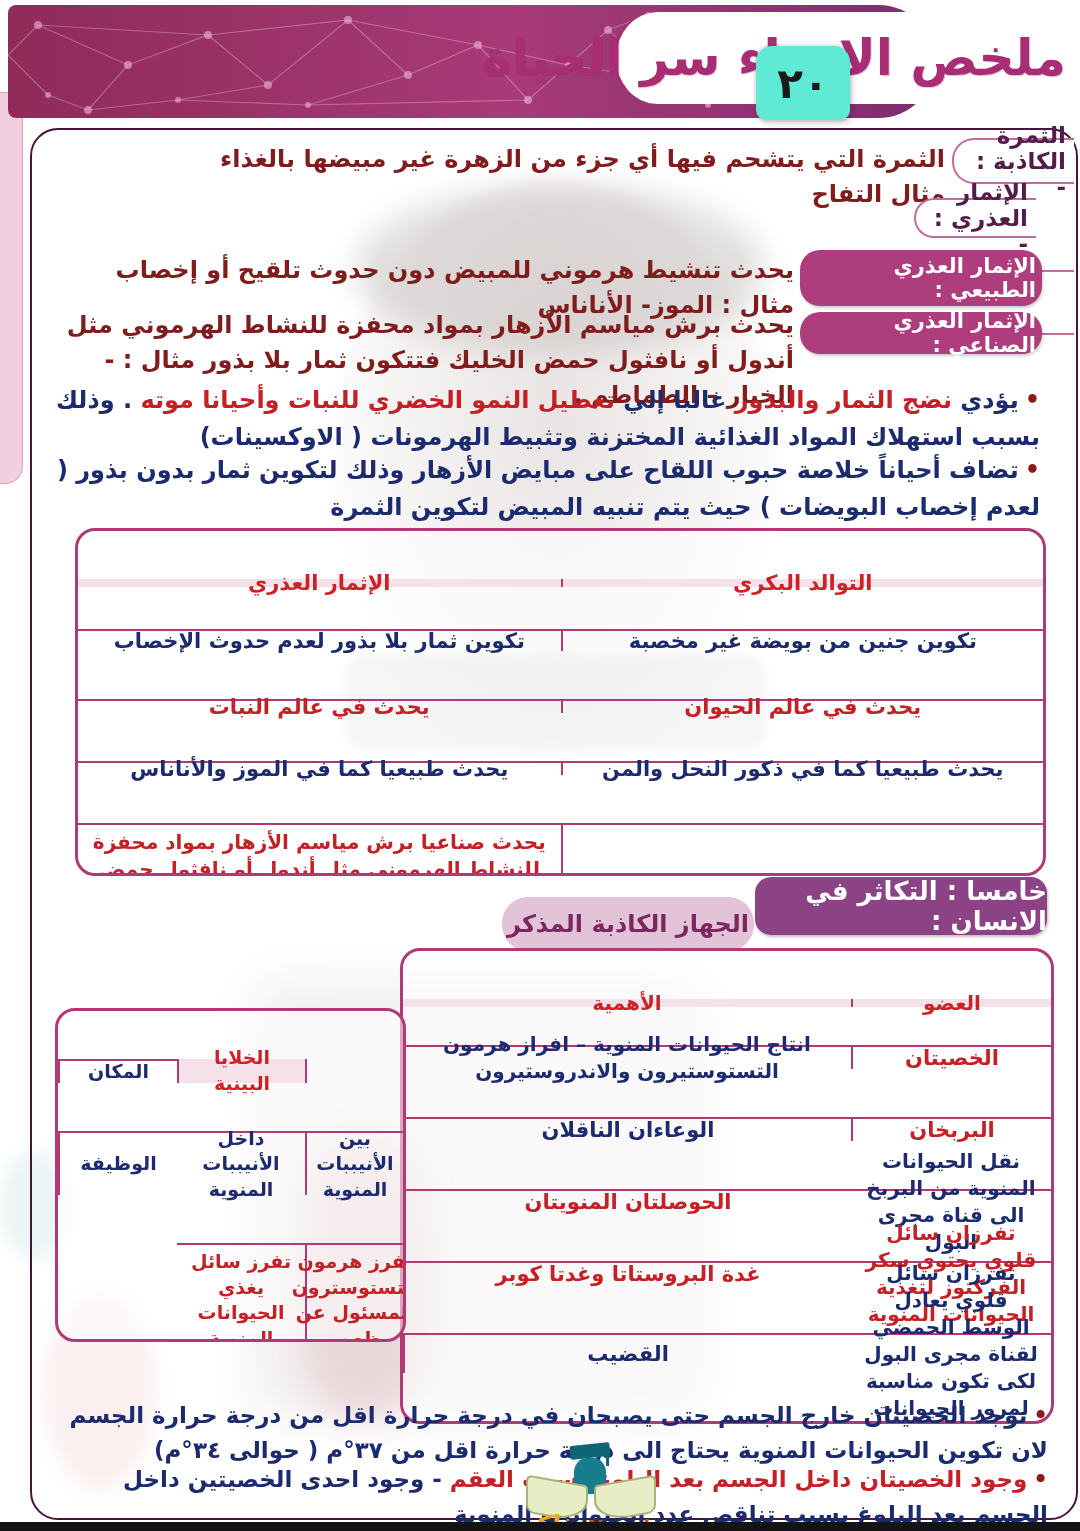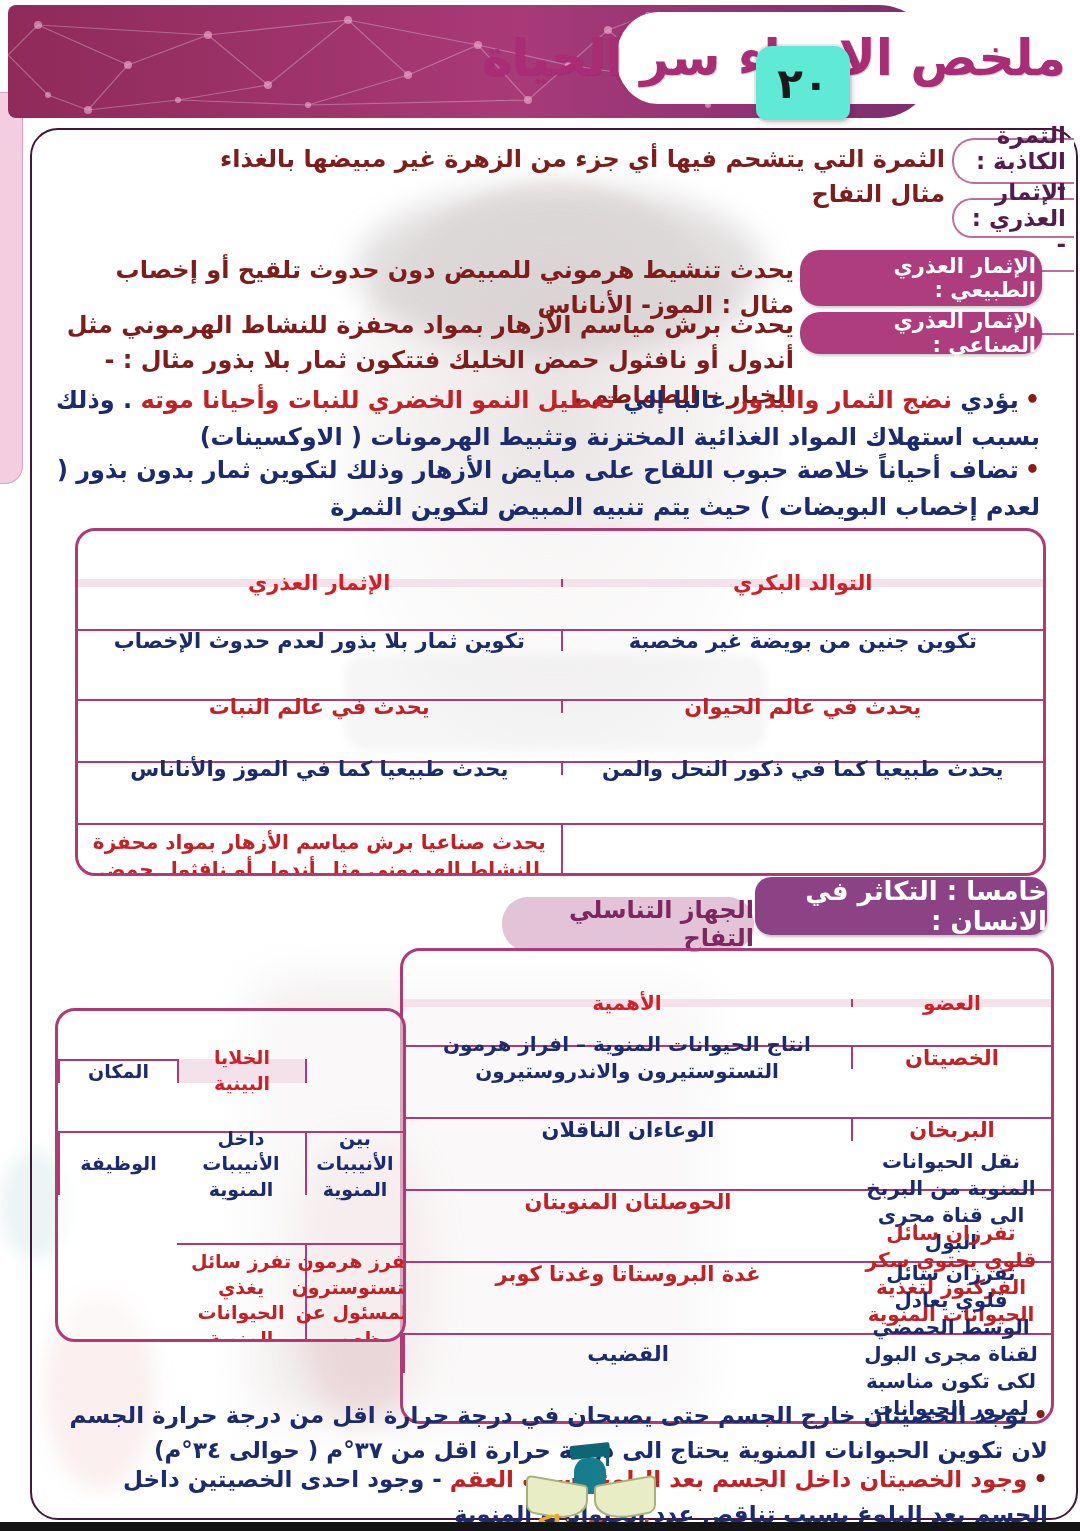--- a/index.html
+++ b/index.html
@@ -141,21 +141,21 @@
   <div class="title-plate">
     <span class="t">ملخص الاحياء سر الحياة</span>
   </div>
   <div class="num-badge">٢٠</div>
 
   <div class="frame"></div>
 
   <div class="z lab-outline" style="left:952px;top:138px;width:122px;height:46px;">الثمرة الكاذبة : -</div>
   <div class="z def-text" style="left:200px;top:142px;width:745px;">الثمرة التي يتشحم فيها أي جزء من الزهرة غير مبيضها بالغذاء مثال التفاح</div>
 
-  <div class="z lab-outline" style="left:952px;top:198px;width:122px;height:40px;">الإثمار العذري : -</div>
+  <div class="z lab-outline" style="left:914px;top:198px;width:122px;height:40px;">الإثمار العذري : -</div>
 
   <div class="stub" style="left:1040px;top:270px;width:34px;"></div>
   <div class="z lab-filled" style="left:800px;top:250px;width:242px;height:56px;">الإثمار العذري الطبيعي :</div>
   <div class="z def-text" style="left:60px;top:253px;width:734px;">يحدث تنشيط هرموني للمبيض دون حدوث تلقيح أو إخصاب مثال : الموز- الأناناس</div>
 
   <div class="stub" style="left:1040px;top:333px;width:34px;"></div>
   <div class="z lab-filled" style="left:800px;top:312px;width:242px;height:42px;">الإثمار العذري الصناعي :</div>
   <div class="z def-text" style="left:60px;top:308px;width:734px;">يحدث برش مياسم الأزهار بمواد محفزة للنشاط الهرموني مثل أندول أو نافثول حمض الخليك فتتكون ثمار بلا بذور مثال : - الخيار – الطماطم .</div>
 
   <div class="z note" style="left:55px;top:382px;width:985px;">
@@ -181,21 +181,21 @@
     <div class="cell dv big">
       <span class="t-blue">- مثال : نجم البحر- الضفدعة</span>
     </div>
     <div class="cell big">
       <span class="t-red">يحدث صناعيا برش مياسم الأزهار بمواد محفزة للنشاط الهرموني مثل أندول أو نافثول حمض الخليك فتتكون ثمار بلا بذور</span>
       <span class="t-blue">- مثال : الخيار – الطماطم</span>
     </div>
   </div>
 
   <div class="z sec5">خامسا : التكاثر في الانسان :</div>
-  <div class="z pill">الجهاز التناسلي التفاح</div>
+  <div class="z pill">الجهاز الكاذبة المذكر</div>
 
   <div class="z gridtable male">
     <div class="cell hd nt dv">العضو</div>
     <div class="cell hd nt">الأهمية</div>
 
     <div class="cell dv organ t-red">الخصيتان</div>
     <div class="cell t-blue">انتاج الحيوانات المنوية – افراز هرمون التستوستيرون والاندروستيرون</div>
 
     <div class="cell dv organ t-red">البربخان</div>
 

